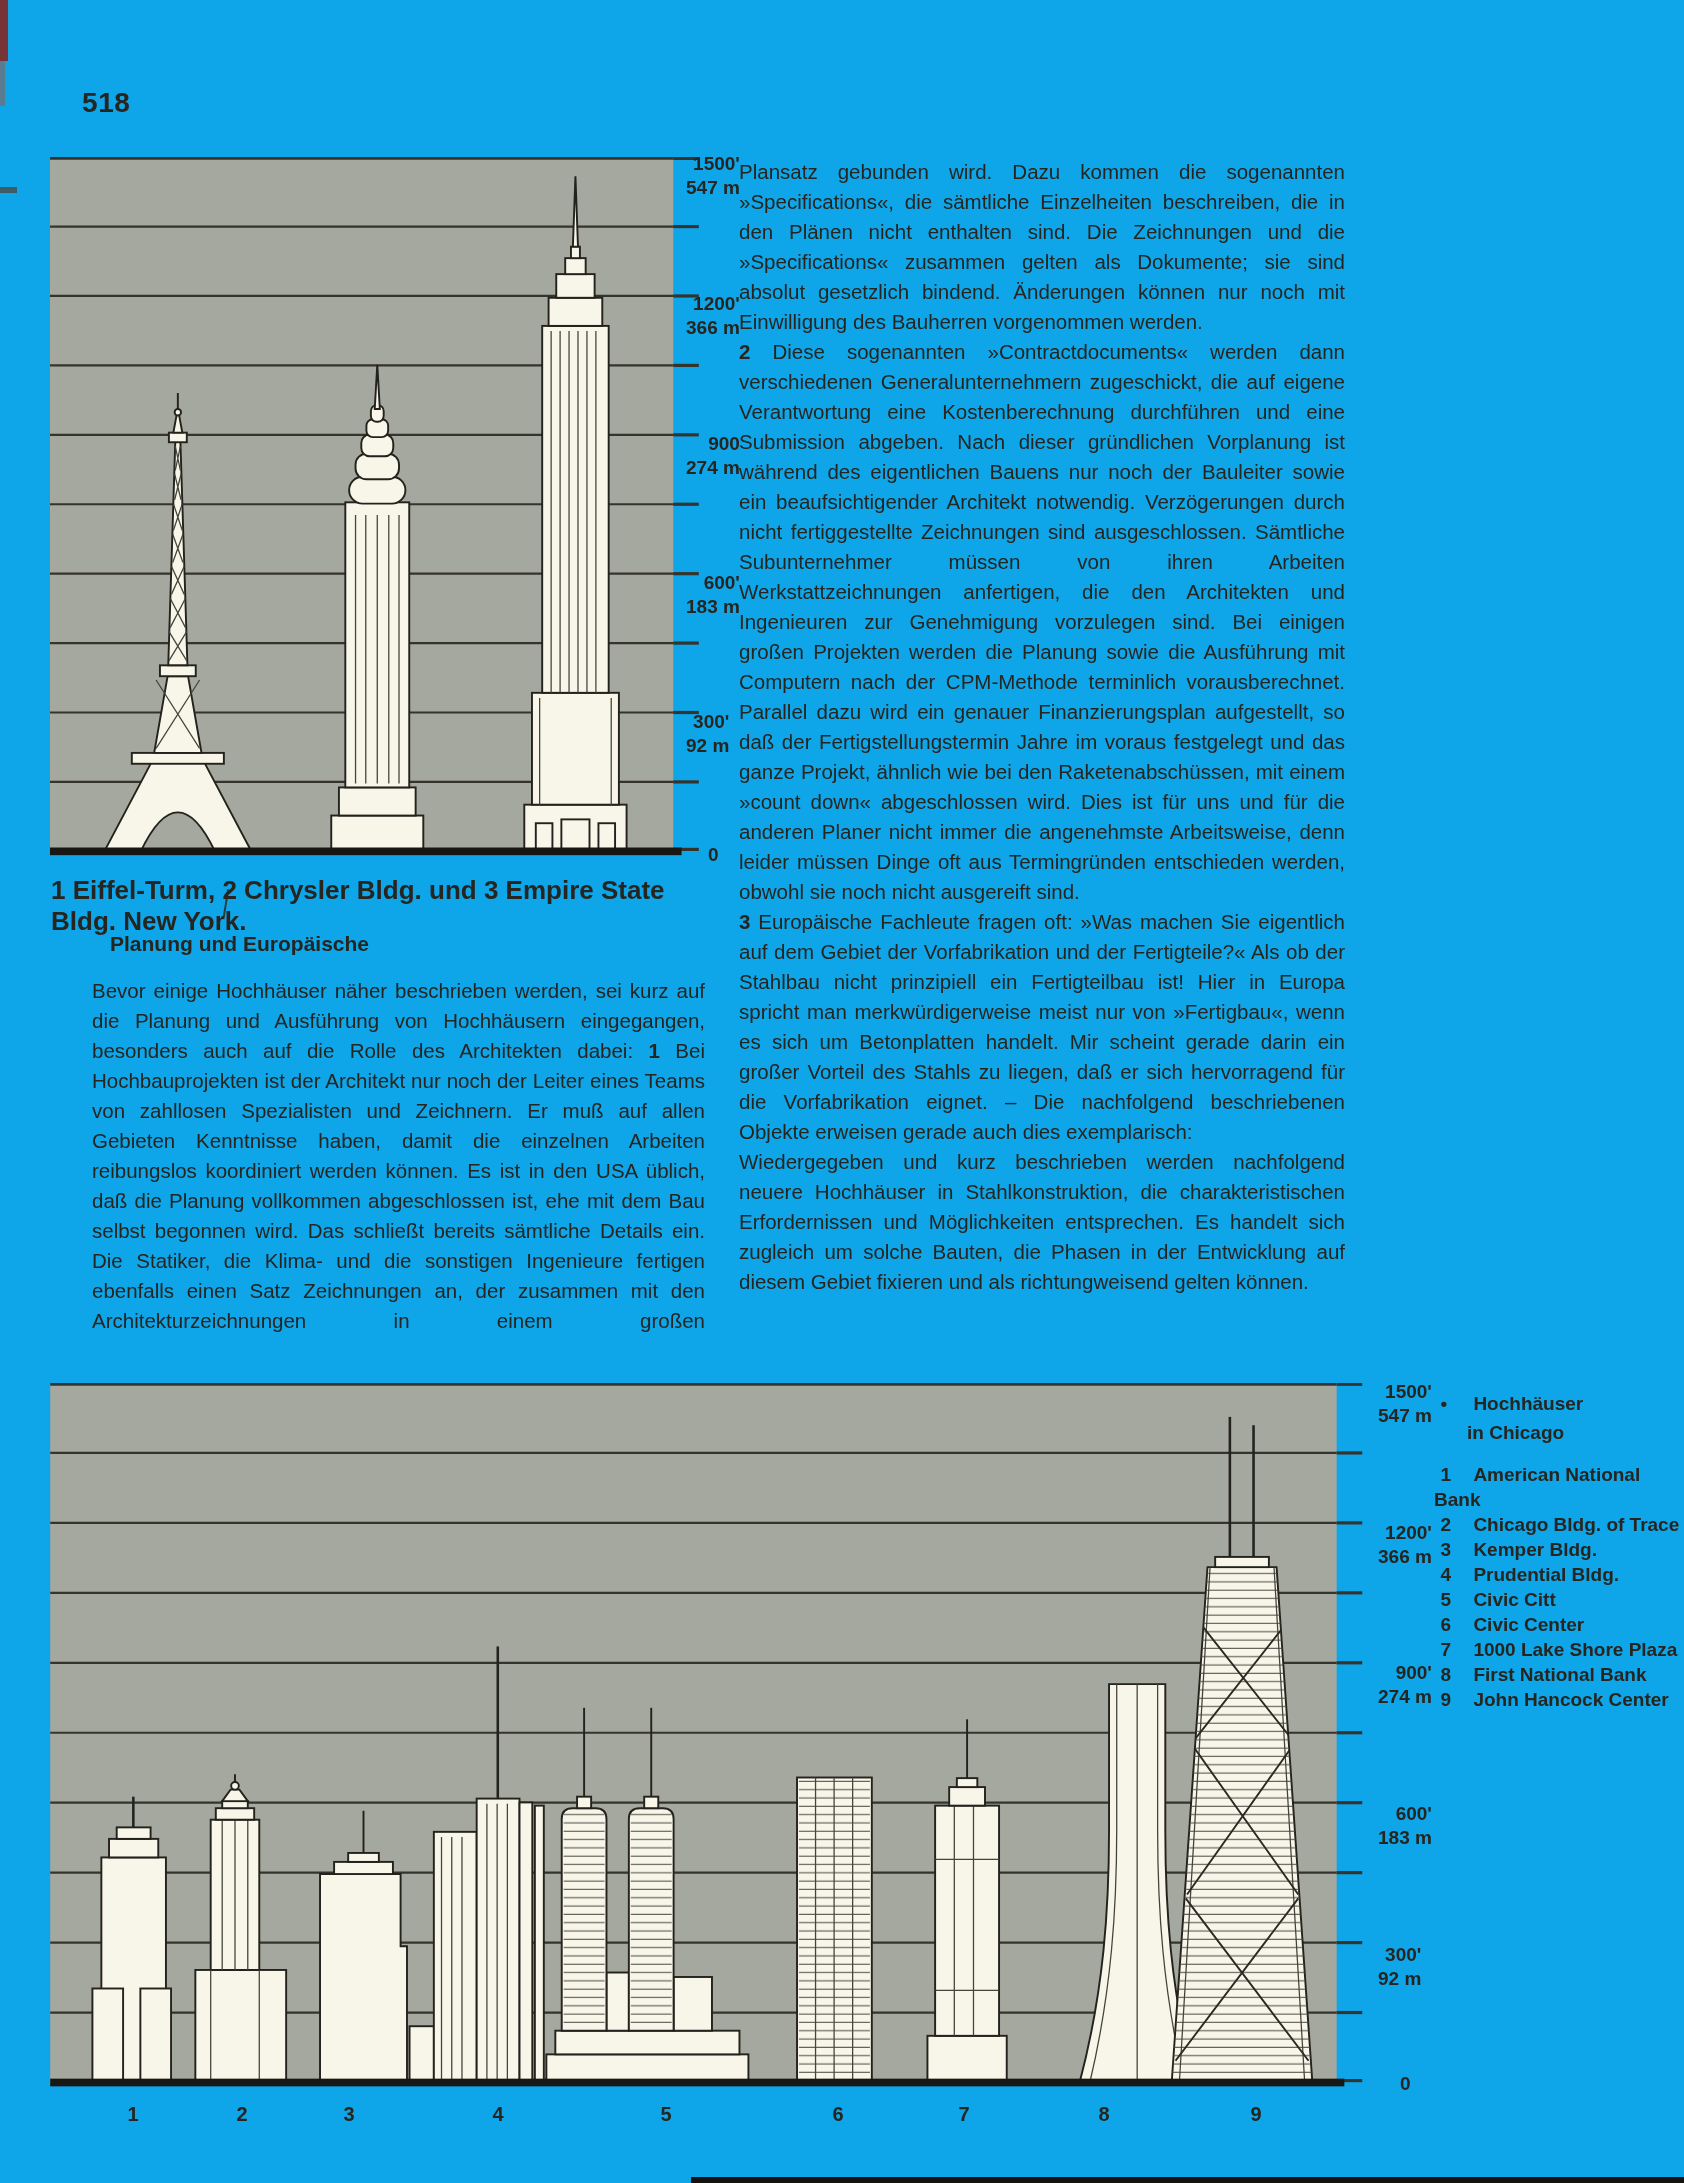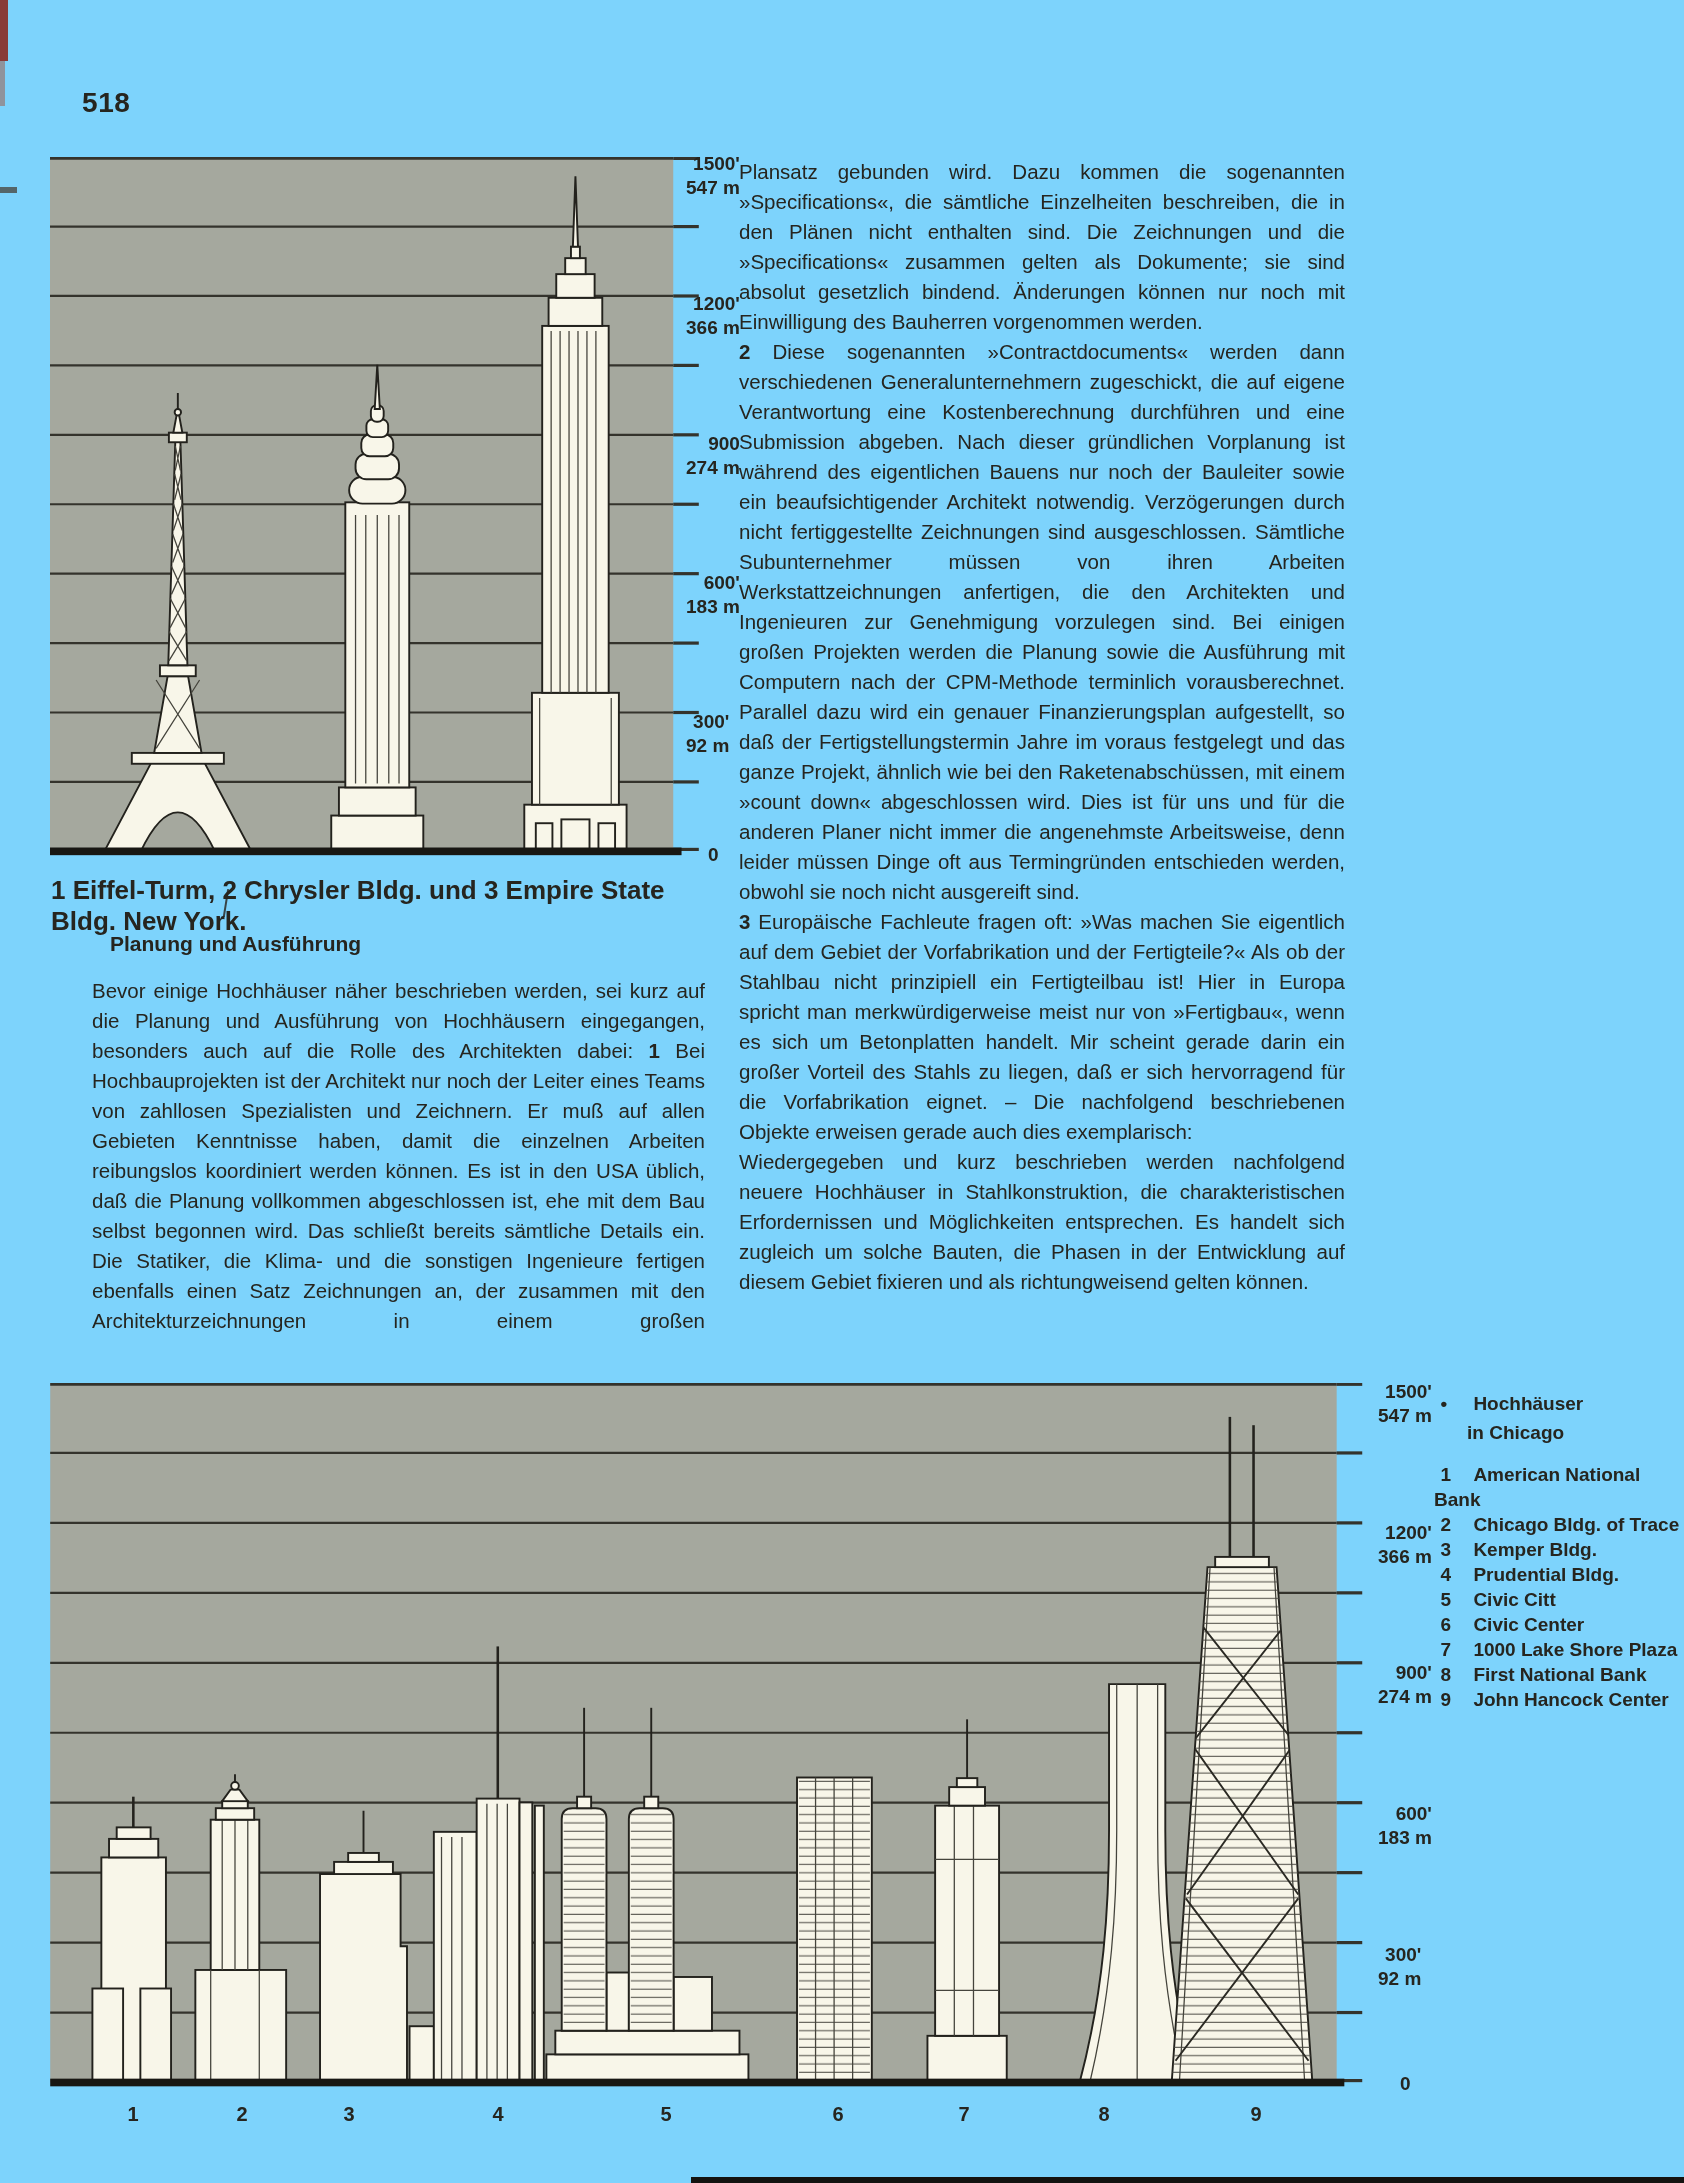--- a/index.html
+++ b/index.html
@@ -1,16 +1,16 @@
 <!DOCTYPE html>
 <html lang="de" style="font-size:10.2px"><head>
 <meta charset="utf-8">
 <style>
   html,body{margin:0;padding:0;background:#d8d5c6;}
-  #page{position:relative;width:1684px;height:2183px;background:#7dd3fc;overflow:hidden;
+  #page{position:relative;width:1684px;height:2183px;background:#0ea5e9;overflow:hidden;
         font-family:"Liberation Sans", sans-serif;color:#26251f;}
   .abs{position:absolute;}
   #page-number{left:82px;top:87px;font-size:28px;font-weight:bold;letter-spacing:0.6px;}
   
   .chart-svg{position:absolute;}
   .bld{fill:#f8f6e9;stroke:#23221d;stroke-width:3;stroke-linejoin:miter;}
   .tex{stroke:#45443c;stroke-width:2;fill:none;}
   .mast{stroke:#23221d;stroke-width:4;}
   .needle{stroke:#23221d;stroke-width:3;}
   .grid line{stroke:#34332c;}
@@ -141,21 +141,21 @@
     <div class="scale-label" style="left:677px;top:571px">
       <span>600'</span><span class="m">183 m</span></div>
     <div class="scale-label" style="left:677px;top:710px">
       <span>300'</span><span class="m">92 m</span></div>
     <div class="scale-label zero" style="left:677px;top:843px">
       <span>0</span></div>
   </div>
 
   <div class="abs" id="caption">1 Eiffel-Turm, 2 Chrysler Bldg. und 3 Empire State Bldg. New York.</div>
 
-  <div class="abs" id="left-heading">Planung und Ausführung</div>
+  <div class="abs" id="left-heading">Planung und Europäische</div>
   <div class="abs body-text cont" id="left-para">
     <span>Bevor einige Hochhäuser näher beschrieben werden, sei kurz auf die Planung und Ausführung von Hochhäusern eingegangen, besonders auch auf die Rolle des Architekten dabei: </span><span class="marker">1 </span><span>Bei Hochbauprojekten ist der Architekt nur noch der Leiter eines Teams von zahllosen Spezialisten und Zeichnern. Er muß auf allen Gebieten Kenntnisse haben, damit die einzelnen Arbeiten reibungslos koordiniert werden können. Es ist in den USA üblich, daß die Planung vollkommen abgeschlossen ist, ehe mit dem Bau selbst begonnen wird. Das schließt bereits sämtliche Details ein. Die Statiker, die Klima- und die sonstigen Ingenieure fertigen ebenfalls einen Satz Zeichnungen an, der zusammen mit den Architekturzeichnungen in einem großen</span>
   </div>
 
   <div class="abs body-text" id="right-col">
     <p>Plansatz gebunden wird. Dazu kommen die sogenannten »Specifications«, die sämtliche Einzelheiten beschreiben, die in den Plänen nicht enthalten sind. Die Zeichnungen und die »Specifications« zusammen gelten als Dokumente; sie sind absolut gesetzlich bindend. Änderungen können nur noch mit Einwilligung des Bauherren vorgenommen werden.</p>
     <p><span class="marker">2 </span><span>Diese sogenannten »Contractdocuments« werden dann verschiedenen Generalunternehmern zugeschickt, die auf eigene Verantwortung eine Kostenberechnung durchführen und eine Submission abgeben. Nach dieser gründlichen Vorplanung ist während des eigentlichen Bauens nur noch der Bauleiter sowie ein beaufsichtigender Architekt notwendig. Verzögerungen durch nicht fertiggestellte Zeichnungen sind ausgeschlossen. Sämtliche Subunternehmer müssen von ihren Arbeiten Werkstattzeichnungen anfertigen, die den Architekten und Ingenieuren zur Genehmigung vorzulegen sind. Bei einigen großen Projekten werden die Planung sowie die Ausführung mit Computern nach der CPM-Methode terminlich vorausberechnet. Parallel dazu wird ein genauer Finanzierungsplan aufgestellt, so daß der Fertigstellungstermin Jahre im voraus festgelegt und das ganze Projekt, ähnlich wie bei den Raketenabschüssen, mit einem »count down« abgeschlossen wird. Dies ist für uns und für die anderen Planer nicht immer die angenehmste Arbeitsweise, denn leider müssen Dinge oft aus Termingründen entschieden werden, obwohl sie noch nicht ausgereift sind.</span></p>
     <p><span class="marker">3 </span><span>Europäische Fachleute fragen oft: »Was machen Sie eigentlich auf dem Gebiet der Vorfabrikation und der Fertigteile?« Als ob der Stahlbau nicht prinzipiell ein Fertigteilbau ist! Hier in Europa spricht man merkwürdigerweise meist nur von »Fertigbau«, wenn es sich um Betonplatten handelt. Mir scheint gerade darin ein großer Vorteil des Stahls zu liegen, daß er sich hervorragend für die Vorfabrikation eignet. – Die nachfolgend beschriebenen Objekte erweisen gerade auch dies exemplarisch:</span></p>
     <p>Wiedergegeben und kurz beschrieben werden nachfolgend neuere Hochhäuser in Stahlkonstruktion, die charakteristischen Erfordernissen und Möglichkeiten entsprechen. Es handelt sich zugleich um solche Bauten, die Phasen in der Entwicklung auf diesem Gebiet fixieren und als richtungweisend gelten können.</p>
   </div>

